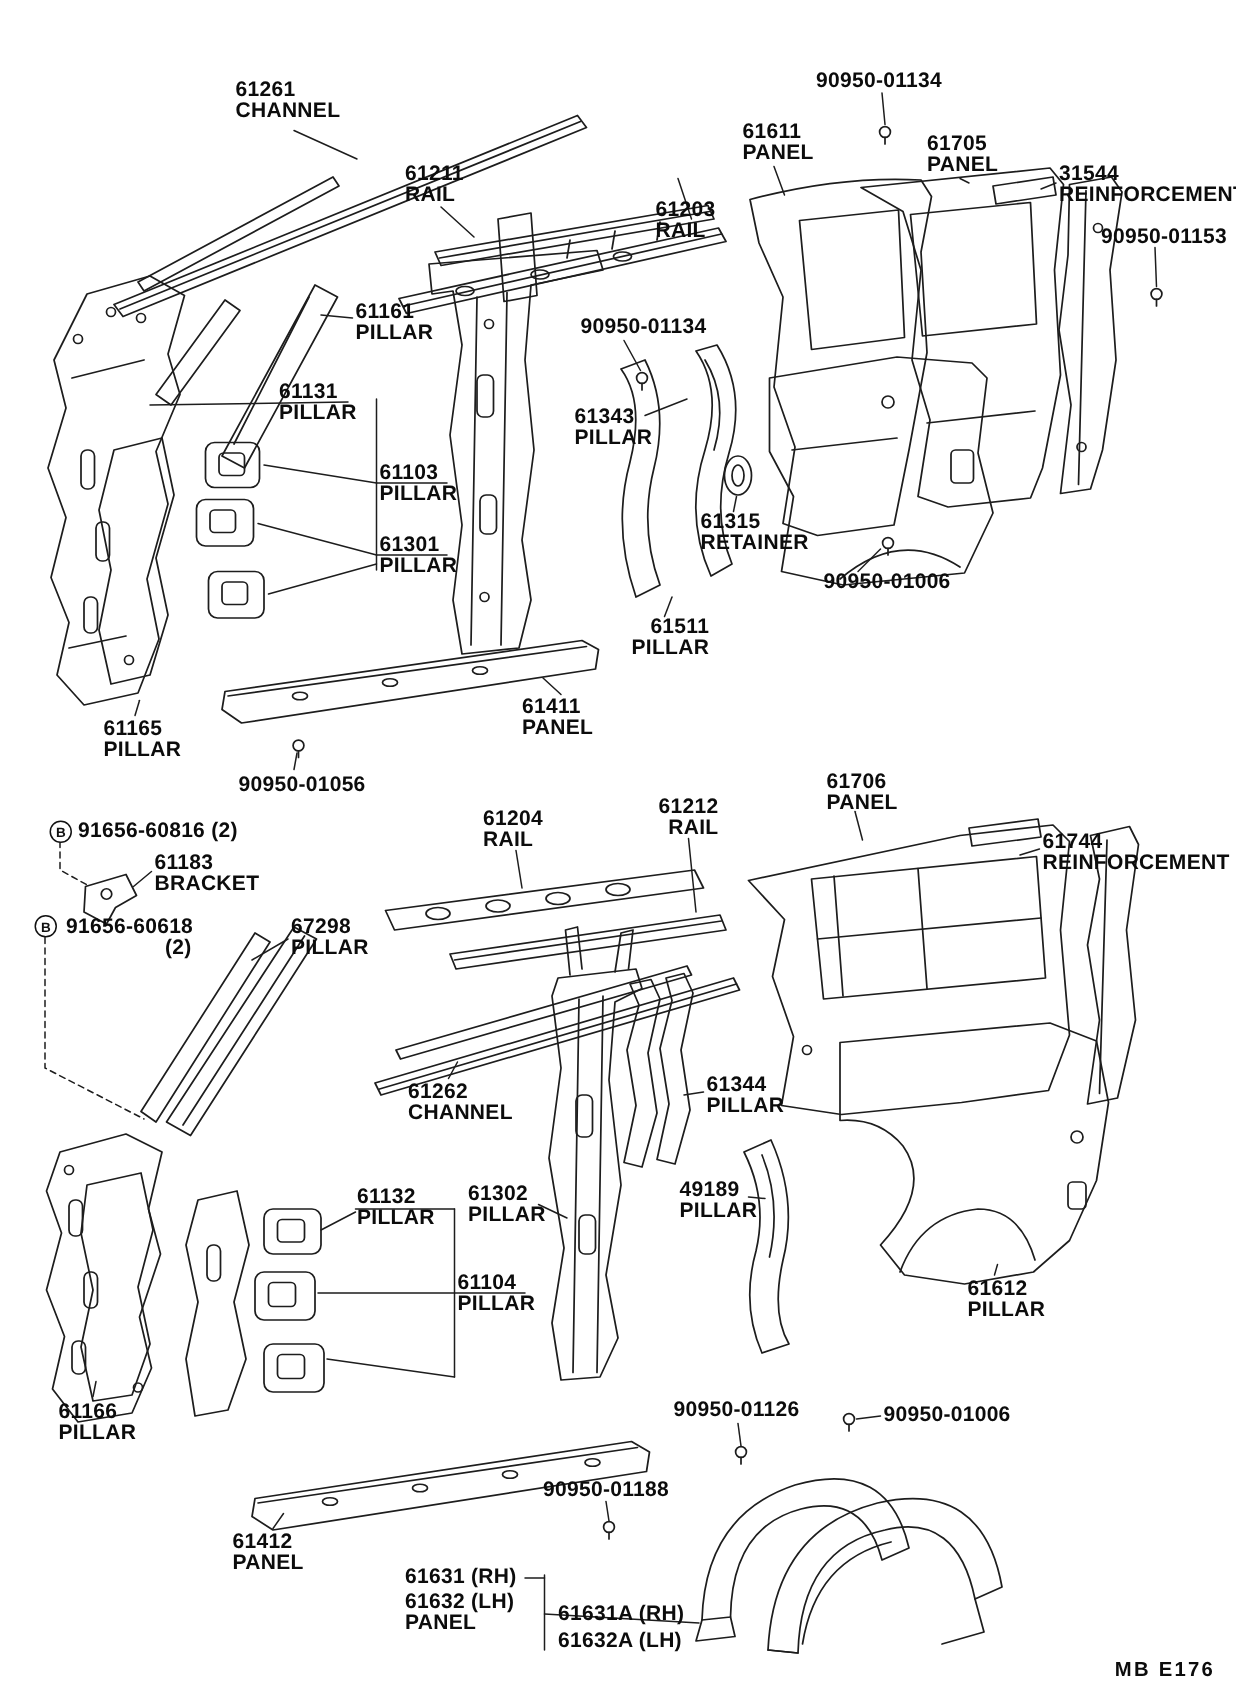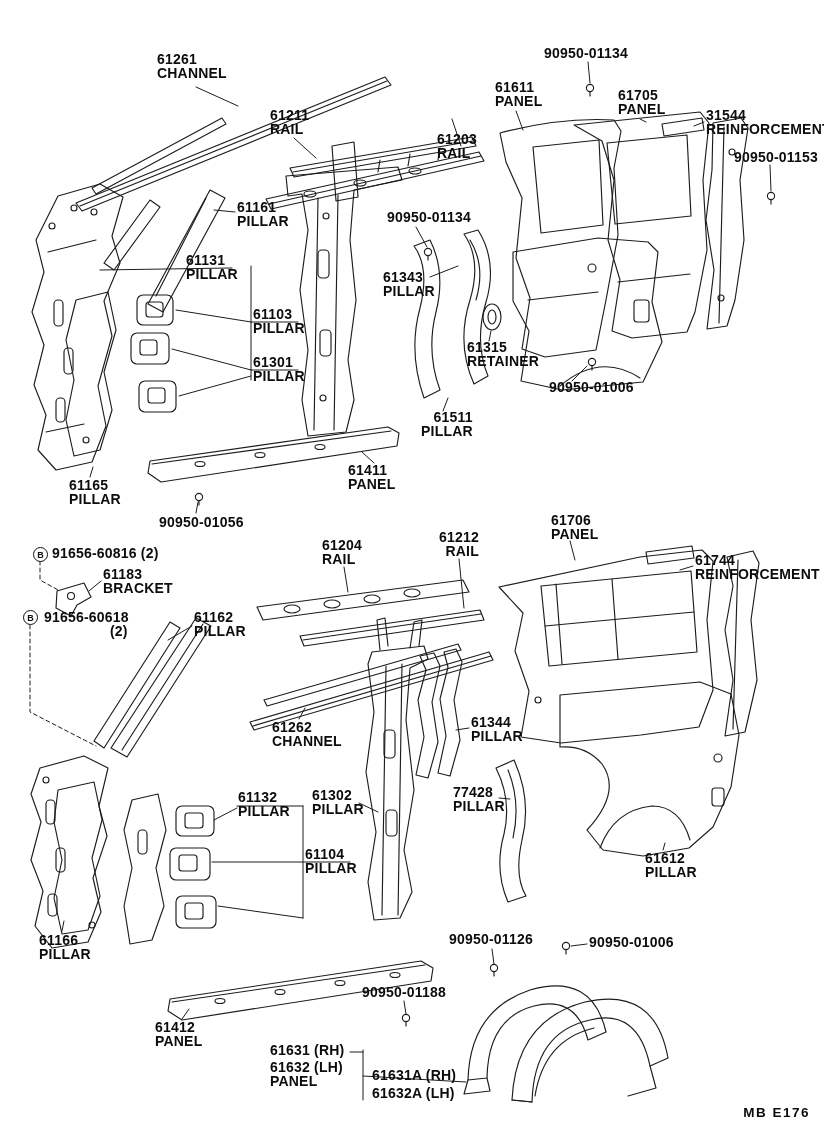--- a/index.html
+++ b/index.html
@@ -359,21 +359,21 @@
         <div class="part-number">61183</div>
         <div class="part-desc">BRACKET</div>
       </div>
       <div class="part-label" style="left: 44px; top: 610px;">
         <div class="part-number">91656-60618</div>
       </div>
       <div class="part-label" style="left: 110px; top: 624px;">
         <div class="part-number">(2)</div>
       </div>
       <div class="part-label" style="left: 194px; top: 610px;">
-        <div class="part-number">61162</div>
+        <div class="part-number">67298</div>
         <div class="part-desc">PILLAR</div>
       </div>
       <div class="part-label" style="left: 322px; top: 538px;">
         <div class="part-number">61204</div>
         <div class="part-desc">RAIL</div>
       </div>
       <div class="part-label" style="left: 439px; top: 530px; text-align: right;">
         <div class="part-number">61212</div>
         <div class="part-desc">RAIL</div>
       </div>
@@ -399,21 +399,21 @@
       </div>
       <div class="part-label" style="left: 312px; top: 788px;">
         <div class="part-number">61302</div>
         <div class="part-desc">PILLAR</div>
       </div>
       <div class="part-label" style="left: 305px; top: 847px;">
         <div class="part-number">61104</div>
         <div class="part-desc">PILLAR</div>
       </div>
       <div class="part-label" style="left: 453px; top: 785px;">
-        <div class="part-number">77428</div>
+        <div class="part-number">49189</div>
         <div class="part-desc">PILLAR</div>
       </div>
       <div class="part-label" style="left: 645px; top: 851px;">
         <div class="part-number">61612</div>
         <div class="part-desc">PILLAR</div>
       </div>
       <div class="part-label" style="left: 39px; top: 933px;">
         <div class="part-number">61166</div>
         <div class="part-desc">PILLAR</div>
       </div>

